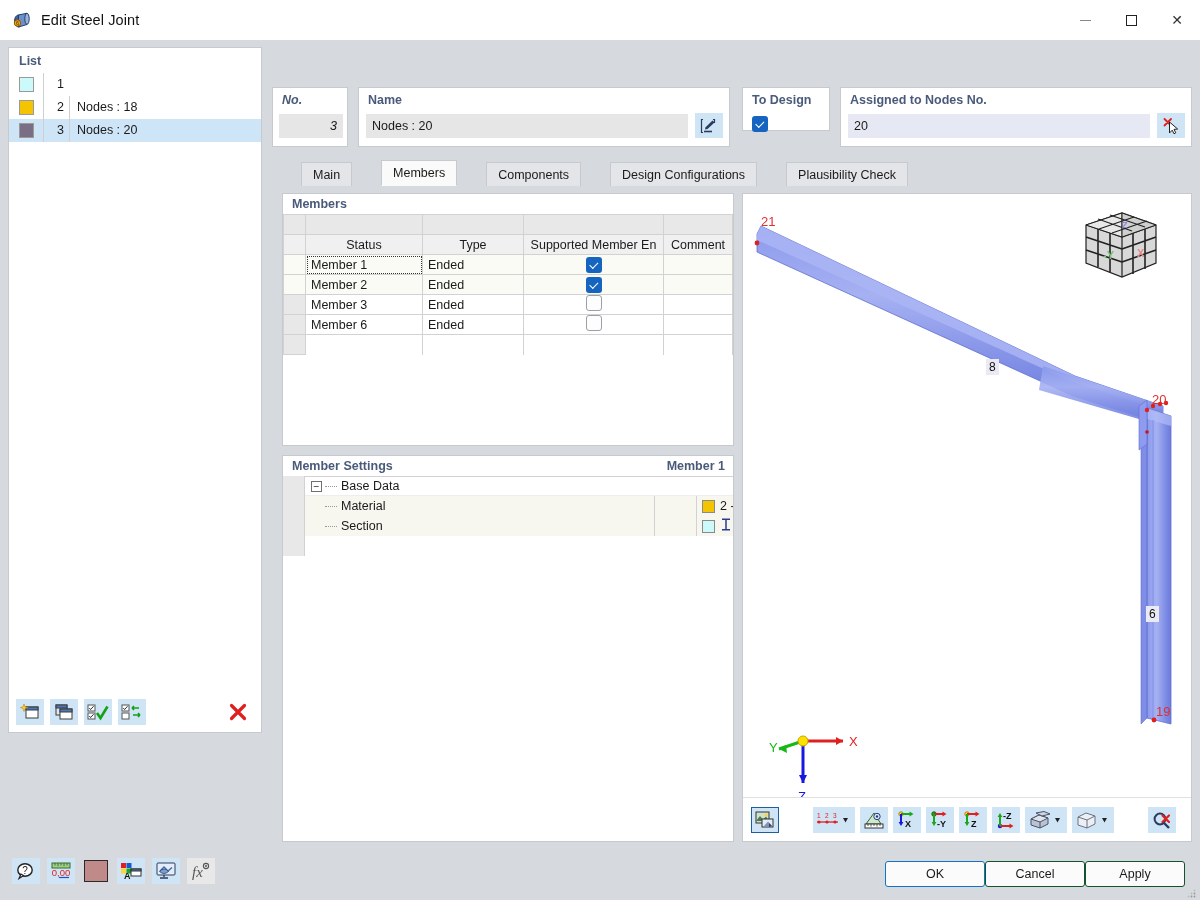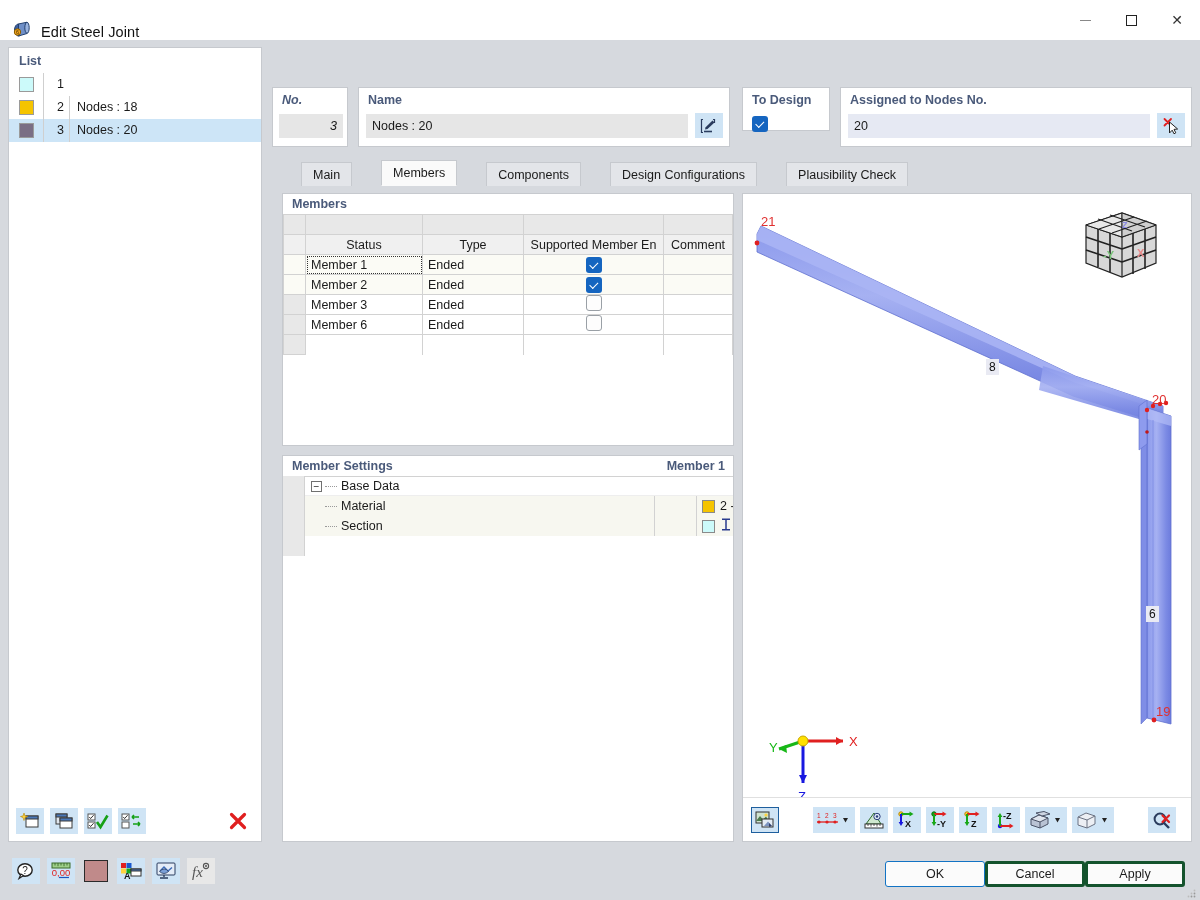--- a/index.html
+++ b/index.html
@@ -10,21 +10,21 @@
     font-size:12.5px;
     color:#1a1a1a;
     background:#ffffff;
     overflow:hidden;
     position:relative;
   }
 
   
   #titlebar {
     height:40px; background:#ffffff;
-    display:flex; align-items:flex-end;
+    display:flex; align-items:center;
     position:relative;
   }
   #titlebar .app-icon {
     width:22px; height:22px; margin-left:10px; margin-right:9px;
     position:relative; flex:none;
   }
   #titlebar .title-text {
     font-size:14.5px; color:#111; letter-spacing:.1px;
   }
   .wincontrols { position:absolute; right:0; top:0; height:40px; display:flex; }
@@ -44,21 +44,21 @@
     position:absolute; left:0; top:850px; width:1200px; height:50px;
     background:#d6d9de;
   }
 
   .panel { background:#fff; border:1px solid #c6c9ce; position:absolute; }
   .panel-label {
     color:#4a5a7a; font-weight:bold; font-size:12.5px;
   }
 
   
-  #list-panel { left:8px; top:7px; width:254px; height:795px; }
+  #list-panel { left:8px; top:7px; width:254px; height:686px; }
   #list-panel .hdr { padding:6px 0 2px 10px; }
   .list-rows { position:absolute; left:0; top:25px; right:0; bottom:42px; }
   .list-row {
     display:flex; align-items:center; height:23px; padding-left:10px;
     font-size:12.5px;
   }
   .list-row.sel { background:#cde5f7; }
   .list-row .swatch {
     width:15px; height:15px; border:1px solid #9a9a9a; flex:none;
   }
@@ -173,21 +173,21 @@
   }
   .memlbl {
     position:absolute; background:#e9eaf3; color:#111; font-size:12px;
     padding:0 2px; border:1px solid transparent;
   }
 
   
   #footer-icons { position:absolute; left:12px; top:858px; display:flex; gap:7px; align-items:center; }
   #footer-buttons { position:absolute; right:15px; top:861px; display:flex; }
   .dlgbtn {
-    width:100px; height:26px; border:3px solid #14532d; background:#fbfbfb;
+    width:100px; height:26px; border:1px solid #14532d; background:#fbfbfb;
     border-radius:3px; font-size:12.5px; color:#1a1a1a;
     display:flex; align-items:center; justify-content:center;
   }
   .dlgbtn.default { border:1.6px solid #1273c4; }
   .resizer { position:absolute; right:4px; bottom:3px; width:10px; height:10px; }
 </style>
 </head>
 <body>
 
 <div id="titlebar">

